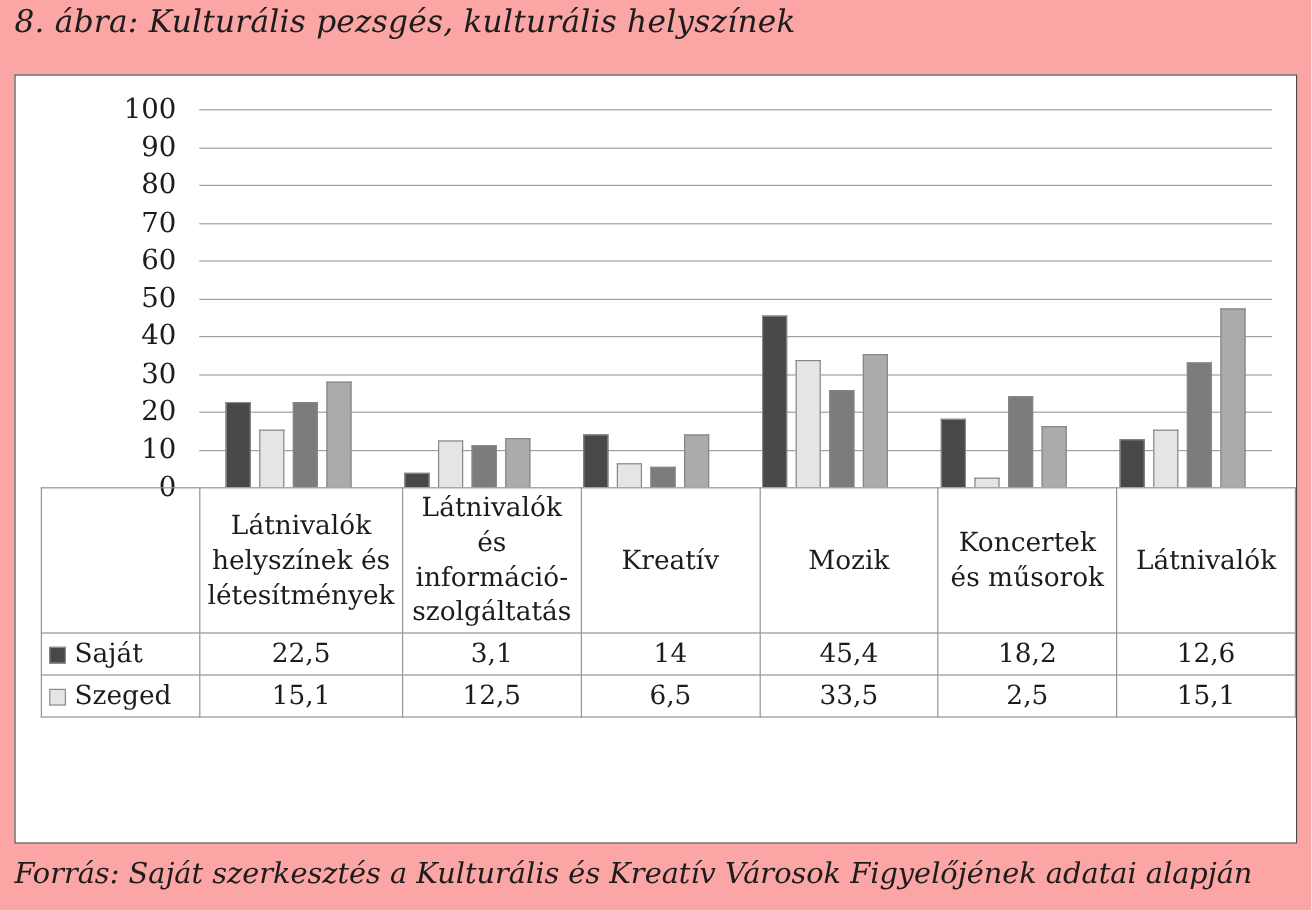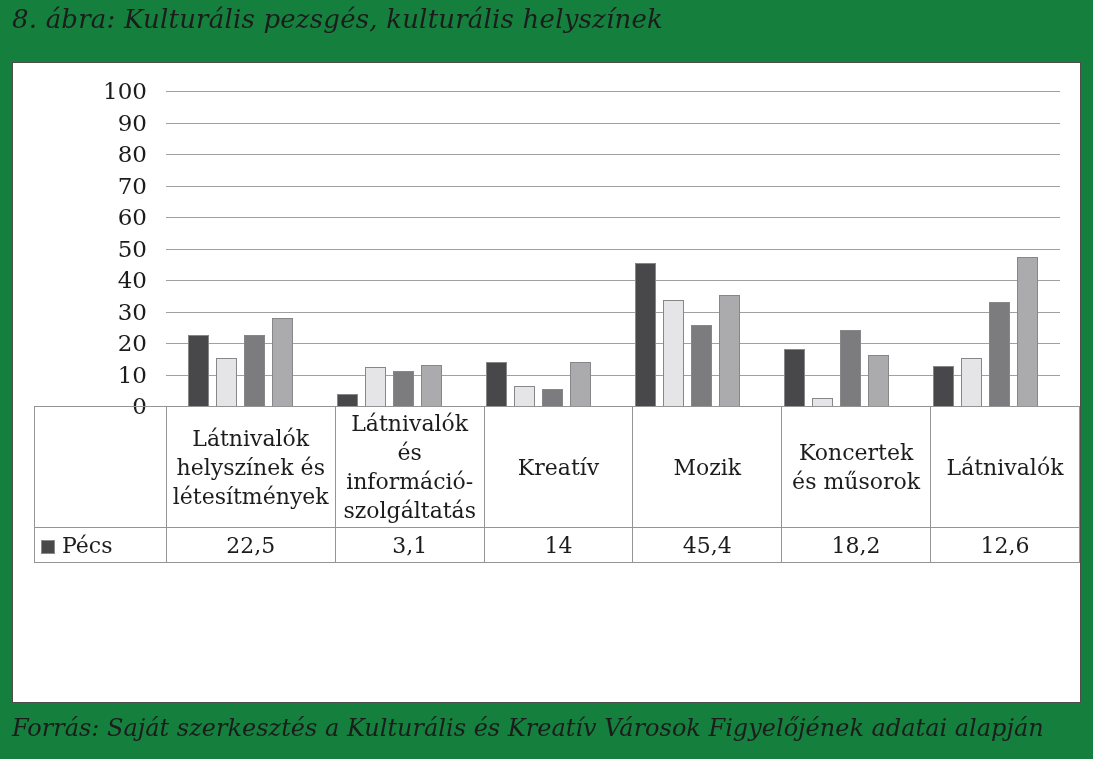--- a/index.html
+++ b/index.html
@@ -6,21 +6,21 @@
     margin: 0;
     padding: 0;
     background: #ffffff;
     font-family: "DejaVu Serif", "Liberation Serif", serif;
     color: #1c1c1c;
   }
   .page {
     position: relative;
     width: 1093px;
     height: 759px;
-    background: #15803d;
+    background: #fca5a5;
     overflow: hidden;
   }
   .fig-title {
     position: absolute;
     left: 12px;
     top: 4px;
     font-size: 26px;
     font-style: italic;
     letter-spacing: 0.2px;
     white-space: nowrap;
@@ -208,27 +208,36 @@
           <tr>
             <td class="corner-cell"></td>
             <th class="cat-cell">Látnivalók helyszínek és létesítmények</th>
             <th class="cat-cell">Látnivalók és információ-szolgáltatás</th>
             <th class="cat-cell">Kreatív</th>
             <th class="cat-cell">Mozik</th>
             <th class="cat-cell">Koncertek és műsorok</th>
             <th class="cat-cell">Látnivalók</th>
           </tr>
           <tr>
-            <td class="legend-cell"><span class="swatch" style="background: rgb(72, 72, 74);"></span><span>Pécs</span></td>
+            <td class="legend-cell"><span class="swatch" style="background: rgb(72, 72, 74);"></span><span>Saját</span></td>
             <td class="value-cell">22,5</td>
             <td class="value-cell">3,1</td>
             <td class="value-cell">14</td>
             <td class="value-cell">45,4</td>
             <td class="value-cell">18,2</td>
             <td class="value-cell">12,6</td>
           </tr>
+          <tr>
+            <td class="legend-cell"><span class="swatch" style="background: rgb(229, 229, 231);"></span><span>Szeged</span></td>
+            <td class="value-cell">15,1</td>
+            <td class="value-cell">12,5</td>
+            <td class="value-cell">6,5</td>
+            <td class="value-cell">33,5</td>
+            <td class="value-cell">2,5</td>
+            <td class="value-cell">15,1</td>
+          </tr>
         </tbody>
     </table>
   </div>
 
   <div class="source-note">Forrás: Saját szerkesztés a Kulturális és Kreatív Városok Figyelőjének adatai alapján</div>
 
 </div>
 
 </body></html>

